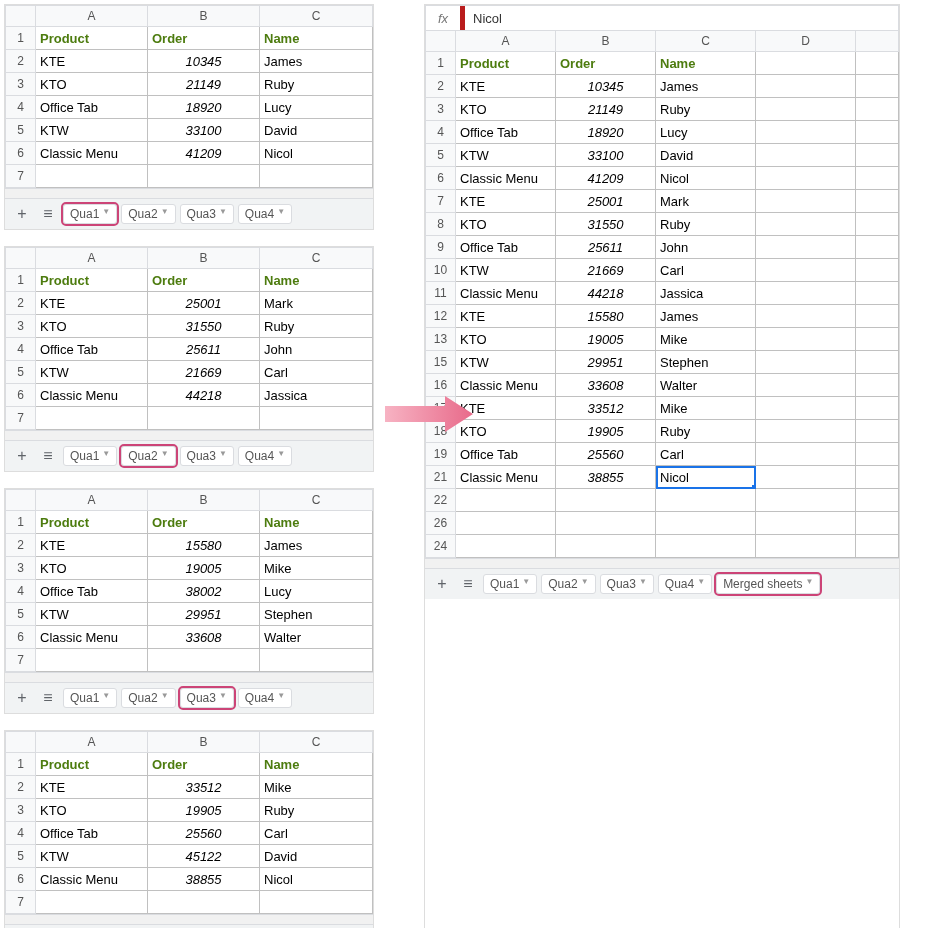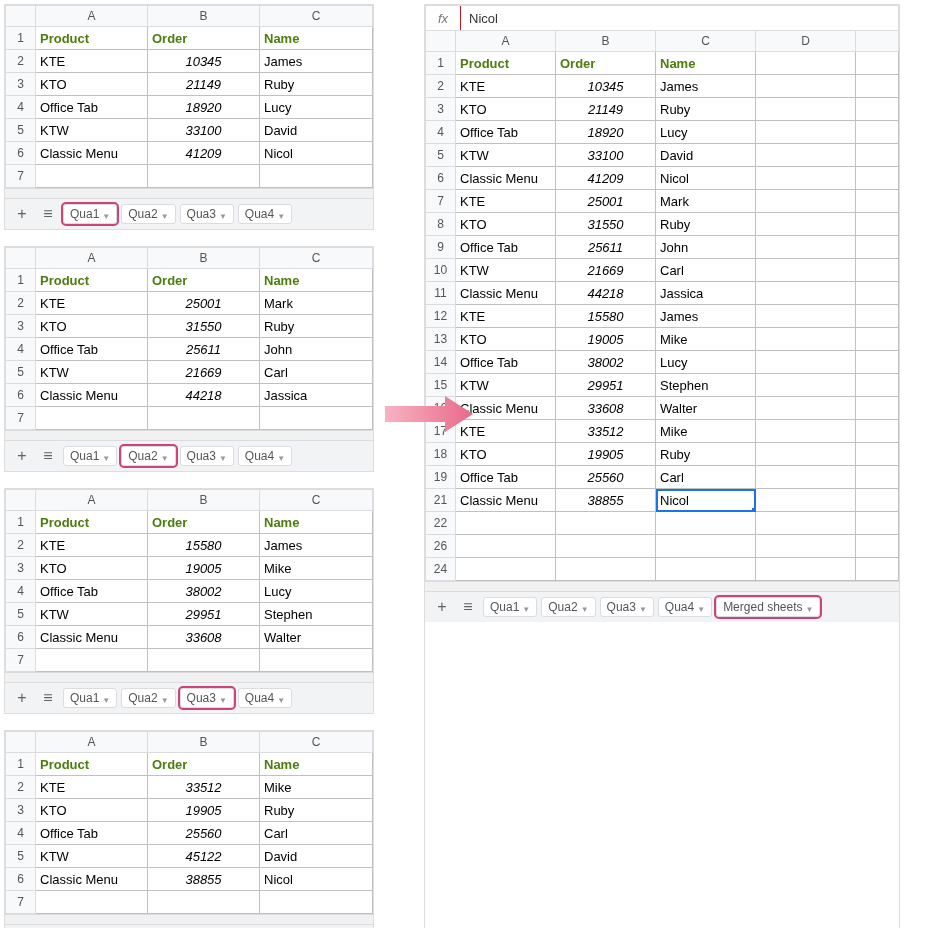--- a/index.html
+++ b/index.html
@@ -77,21 +77,21 @@
     display: inline-flex;
     align-items: center;
     justify-content: center;
     width: 22px; height: 22px;
     color: #5f6368;
     font-size: 16px;
     cursor: pointer;
   }
   .sheet-tab {
     display: inline-flex;
-    align-items: flex-end;
+    align-items: flex-start;
     gap: 3px;
     background: #fff;
     border: 1px solid #dadce0;
     border-radius: 3px;
     padding: 2px 6px;
     font-size: 12px;
     color: #555;
     cursor: pointer;
   }
   .sheet-tab .dd { font-size: 8px; color: #999; }
@@ -105,21 +105,21 @@
     border: 1px solid #dadce0;
     border-bottom: none;
     height: 24px;
     background: #fff;
   }
   .fxlabel {
     width: 34px;
     text-align: center;
     font-style: italic;
     color: #777;
-    border-right: 1px solid #b91c1c;
+    border-right: 5px solid #b91c1c;
     font-size: 13px;
     height: 100%;
     display: flex; align-items: center; justify-content: center;
   }
   .fxval { padding: 0 8px; color: #333; }
   .selected-cell {
     outline: 2px solid #1a73e8;
     outline-offset: -2px;
     position: relative;
   }
@@ -555,28 +555,20 @@
         </tr>
         <tr>
           <td class="rowhdr">13</td>
       <td>KTO</td>
       <td class="num">19005</td>
       <td class="">Mike</td>
       <td></td>
           <td></td>
         </tr>
         <tr>
-          <td class="rowhdr">14</td>
-      <td>Office Tab</td>
-      <td class="num">38002</td>
-      <td class="">Lucy</td>
-      <td></td>
-          <td></td>
-        </tr>
-        <tr>
           <td class="rowhdr">15</td>
       <td>KTW</td>
       <td class="num">29951</td>
       <td class="">Stephen</td>
       <td></td>
           <td></td>
         </tr>
         <tr>
           <td class="rowhdr">16</td>
       <td>Classic Menu</td>

